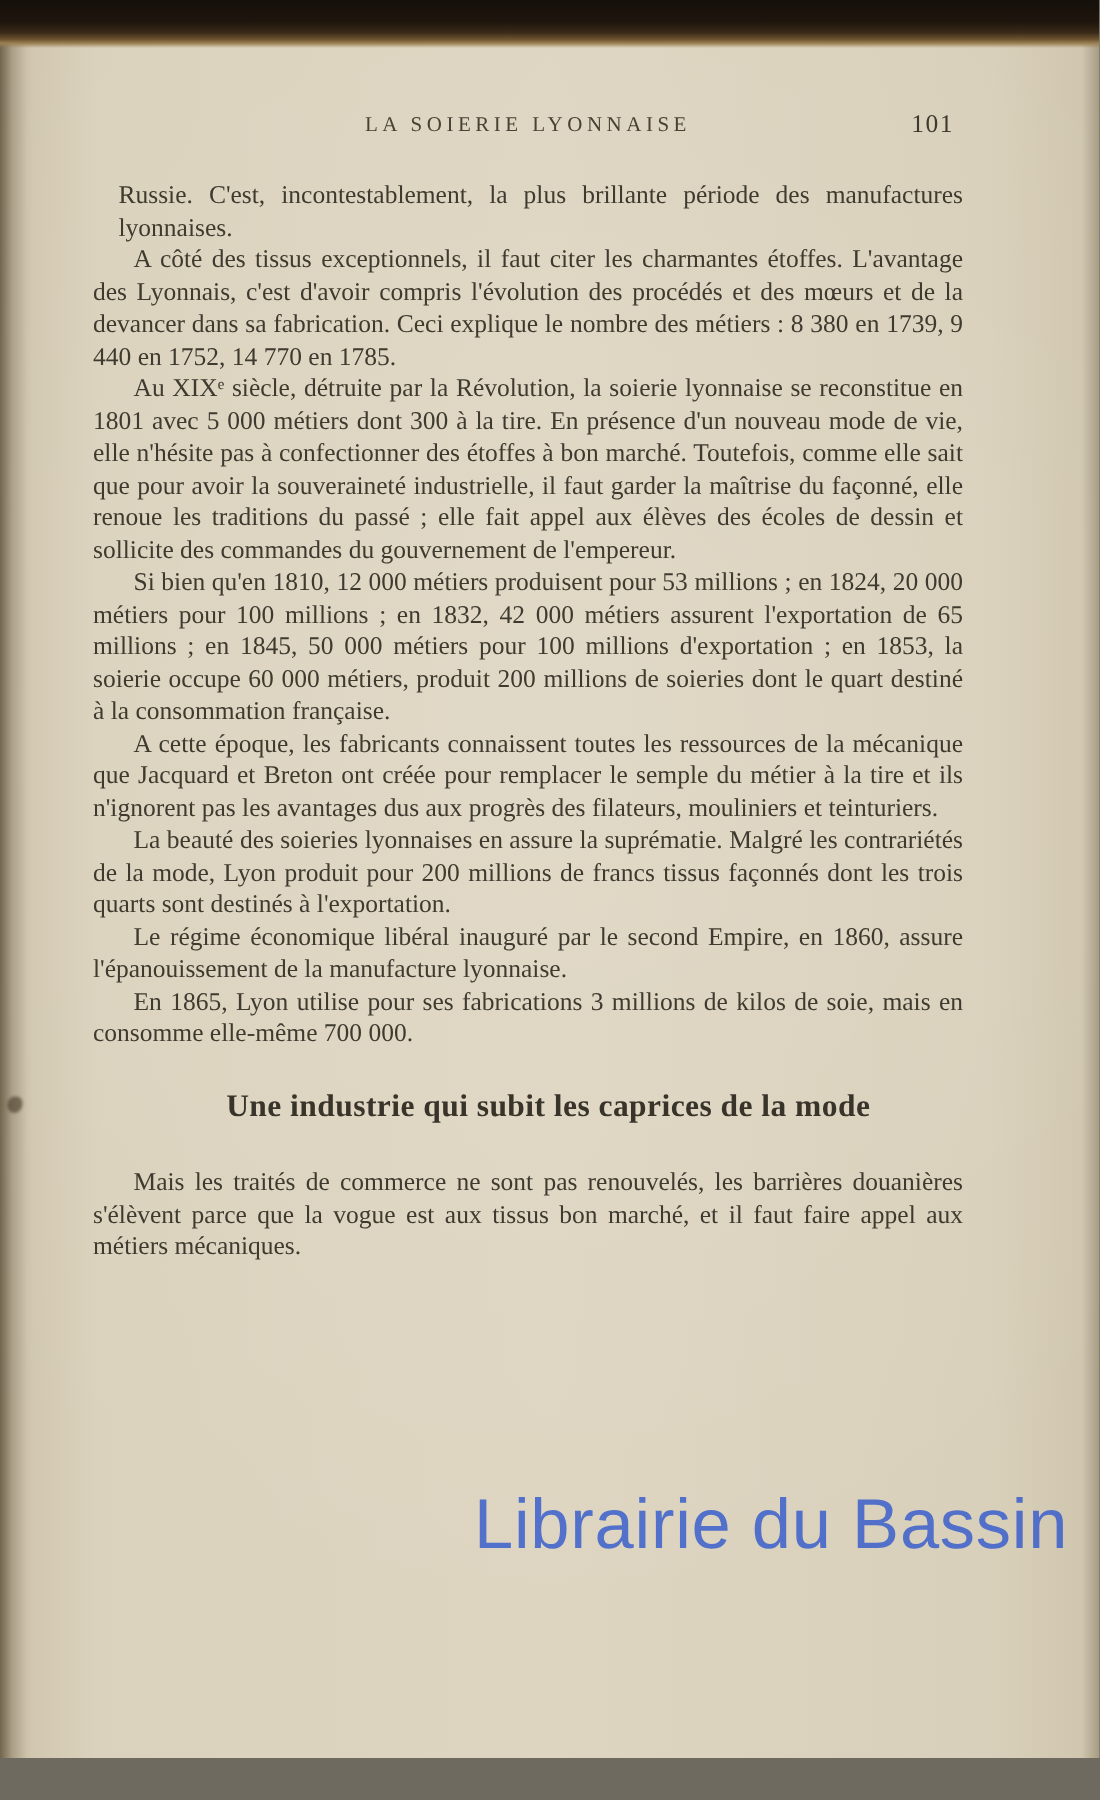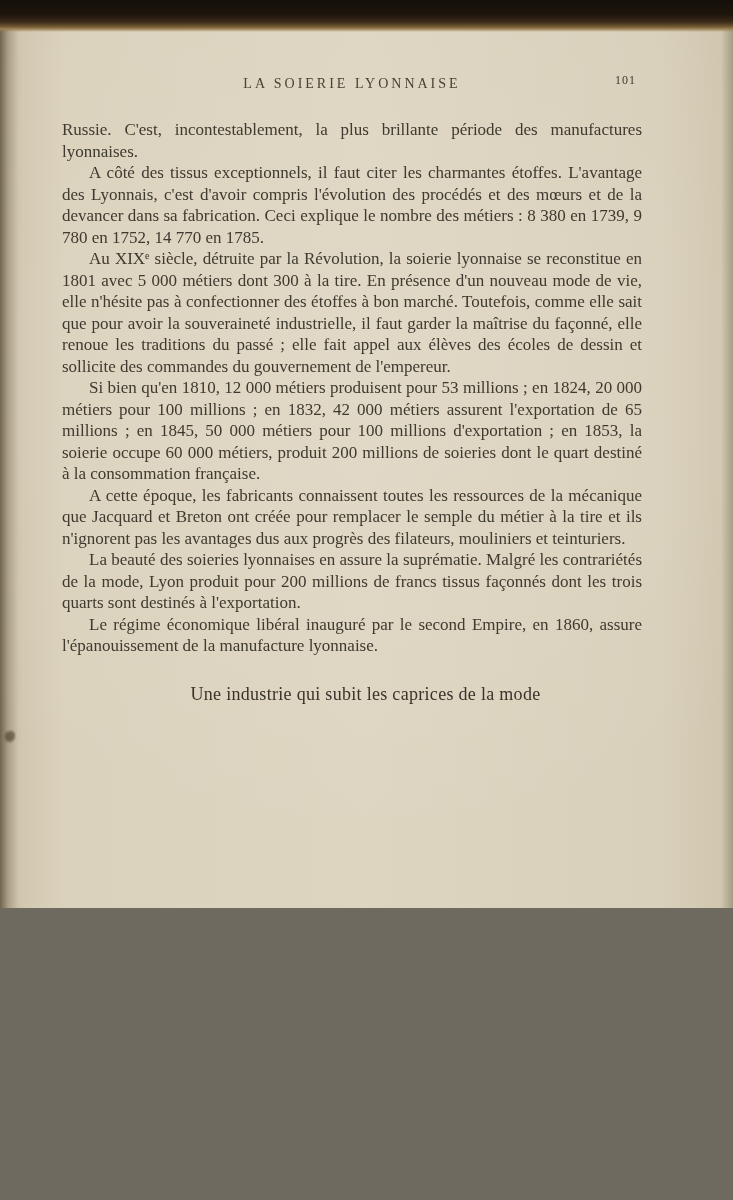--- a/index.html
+++ b/index.html
@@ -1,20 +1,20 @@
 <!DOCTYPE html>
 <html lang="fr"><head>
 <meta charset="utf-8">
 <style>
   * { margin: 0; padding: 0; box-sizing: border-box; }
   html, body { background: #6e6a60; }
   .scan {
     position: relative;
     width: 733px;
-    height: 908px;
+    height: 1172px;
     margin: 0 auto;
     overflow: hidden;
     background:
       radial-gradient(ellipse 120% 80% at 50% 42%, rgba(255,255,255,0.10), rgba(0,0,0,0) 65%),
       linear-gradient(90deg, #b6aa8f 0%, #d2c8b1 3%, #dbd2bd 9%, #ded5c1 50%, #d9d0bb 90%, #cfc5ad 100%);
     font-family: "Liberation Serif", "DejaVu Serif", serif;
     color: #3e3a2f;
   }
 
   
@@ -47,43 +47,43 @@
   
   .pg-header { position: absolute; top: 76px; left: 62px; width: 580px; z-index: 1; }
   .running-title {
     text-align: center;
     font-size: 14px;
     letter-spacing: 3px;
     color: #474234;
   }
   .page-number {
     position: absolute; right: 6px; top: -3px;
-    font-size: 12px;
+    font-size: 17px;
     letter-spacing: 1px;
     color: #3e3a2f;
   }
 
   
   .body-text {
     position: absolute; top: 119px; left: 62px; width: 580px; z-index: 1;
     font-size: 17px;
     line-height: 21.5px;
     text-align: justify;
     hyphens: auto;
     color: #3e3a2f;
   }
   .body-text p { text-indent: 27px; }
-  .body-text p.no-indent { text-indent: 0; }
+  .body-text p.no-indent { text-indent: 0; margin-left: 17px; }
 
   .section-heading {
     margin-top: 27px;
     text-align: center;
     text-indent: 0;
-    font-weight: normal;
-    font-size: 18px;
+    font-weight: bold;
+    font-size: 21px;
     letter-spacing: 0.3px;
     color: #38342a;
   }
   .closing { margin-top: 29px; }
 
   
   .watermark {
     position: absolute; top: 988px; left: 316px; z-index: 6;
     font-family: "Liberation Sans", "DejaVu Sans", sans-serif;
     font-size: 47px;
@@ -104,28 +104,30 @@
   <div class="edge-right"></div>
   <div class="blemish"></div>
 
   <div class="pg-header">
     <div class="running-title">LA SOIERIE LYONNAISE</div>
     <div class="page-number">101</div>
   </div>
 
   <div class="body-text">
     <p class="no-indent">Russie. C'est, incontestablement, la plus brillante période des manufactures lyonnaises.</p>
-    <p>A côté des tissus exceptionnels, il faut citer les charmantes étoffes. L'avantage des Lyonnais, c'est d'avoir compris l'évolution des procédés et des mœurs et de la devancer dans sa fabrication. Ceci explique le nombre des métiers : 8 380 en 1739, 9 780 en 1752, 14 770 en 1785.</p>
+    <p>A côté des tissus exceptionnels, il faut citer les charmantes étoffes. L'avantage des Lyonnais, c'est d'avoir compris l'évolution des procédés et des mœurs et de la devancer dans sa fabrication. Ceci explique le nombre des métiers : 8 380 en 1739, 9 440 en 1752, 14 770 en 1785.</p>
     <p>Au XIXᵉ siècle, détruite par la Révolution, la soierie lyonnaise se reconstitue en 1801 avec 5 000 métiers dont 300 à la tire. En présence d'un nouveau mode de vie, elle n'hésite pas à confectionner des étoffes à bon marché. Toutefois, comme elle sait que pour avoir la souveraineté industrielle, il faut garder la maîtrise du façonné, elle renoue les traditions du passé ; elle fait appel aux élèves des écoles de dessin et sollicite des commandes du gouvernement de l'empereur.</p>
     <p>Si bien qu'en 1810, 12 000 métiers produisent pour 53 millions ; en 1824, 20 000 métiers pour 100 millions ; en 1832, 42 000 métiers assurent l'exportation de 65 millions ; en 1845, 50 000 métiers pour 100 millions d'exportation ; en 1853, la soierie occupe 60 000 métiers, produit 200 millions de soieries dont le quart destiné à la consommation française.</p>
     <p>A cette époque, les fabricants connaissent toutes les ressources de la mécanique que Jacquard et Breton ont créée pour remplacer le semple du métier à la tire et ils n'ignorent pas les avantages dus aux progrès des filateurs, mouliniers et teinturiers.</p>
     <p>La beauté des soieries lyonnaises en assure la suprématie. Malgré les contrariétés de la mode, Lyon produit pour 200 millions de francs tissus façonnés dont les trois quarts sont destinés à l'exportation.</p>
     <p>Le régime économique libéral inauguré par le second Empire, en 1860, assure l'épanouissement de la manufacture lyonnaise.</p>
+    <p>En 1865, Lyon utilise pour ses fabrications 3 millions de kilos de soie, mais en consomme elle-même 700 000.</p>
 
     <p class="section-heading">Une industrie qui subit les caprices de la mode</p>
 
+    <p class="closing">Mais les traités de commerce ne sont pas renouvelés, les barrières douanières s'élèvent parce que la vogue est aux tissus bon marché, et il faut faire appel aux métiers mécaniques.</p>
   </div>
 
   <div class="watermark">Librairie du Bassin</div>
 
   <div class="edge-bottom"></div>
 
 </div>
 
 </body></html>

